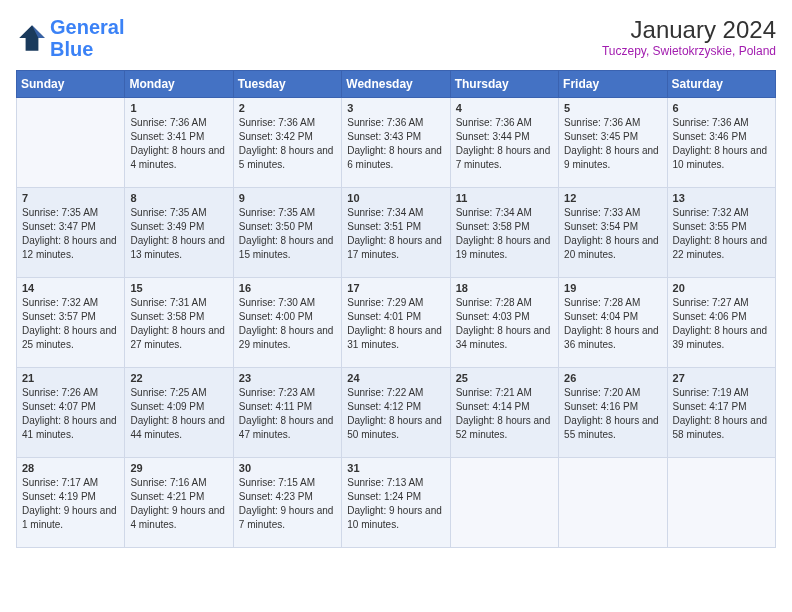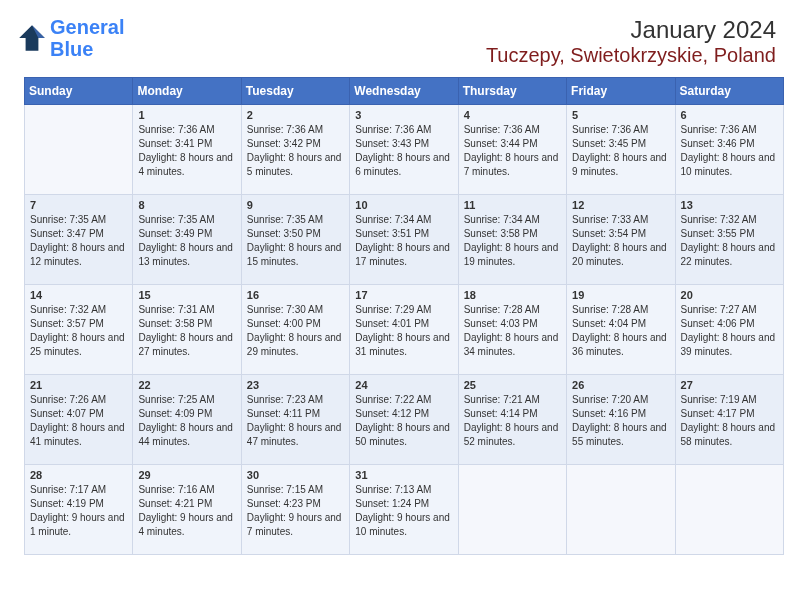--- a/index.html
+++ b/index.html
@@ -33,28 +33,27 @@
     }
     .title-block {
       text-align: right;
     }
     .month-title {
       font-size: 24px;
       color: #333;
       font-weight: normal;
     }
     .location-title {
-      font-size: 20px;
-      color: #7f1d1d;
+      font-size: 12px;
+      color: #a21caf;
     }
     table {
       width: 100%;
       border-collapse: collapse;
       table-layout: fixed;
-      margin-left: 8px;
     }
     thead tr th {
       background-color: #4472c4;
       color: #fff;
       font-size: 12px;
       font-weight: bold;
       padding: 6px 4px;
       text-align: left;
       border: 1px solid #3a62b0;
     }

